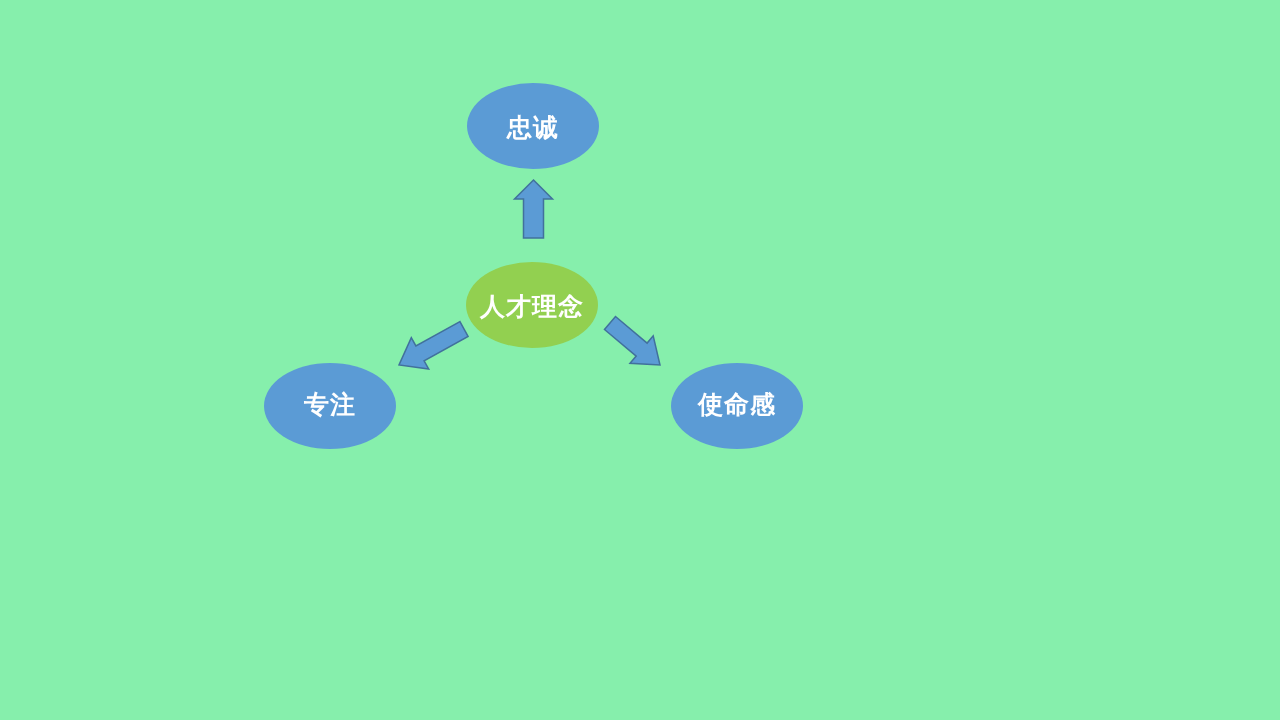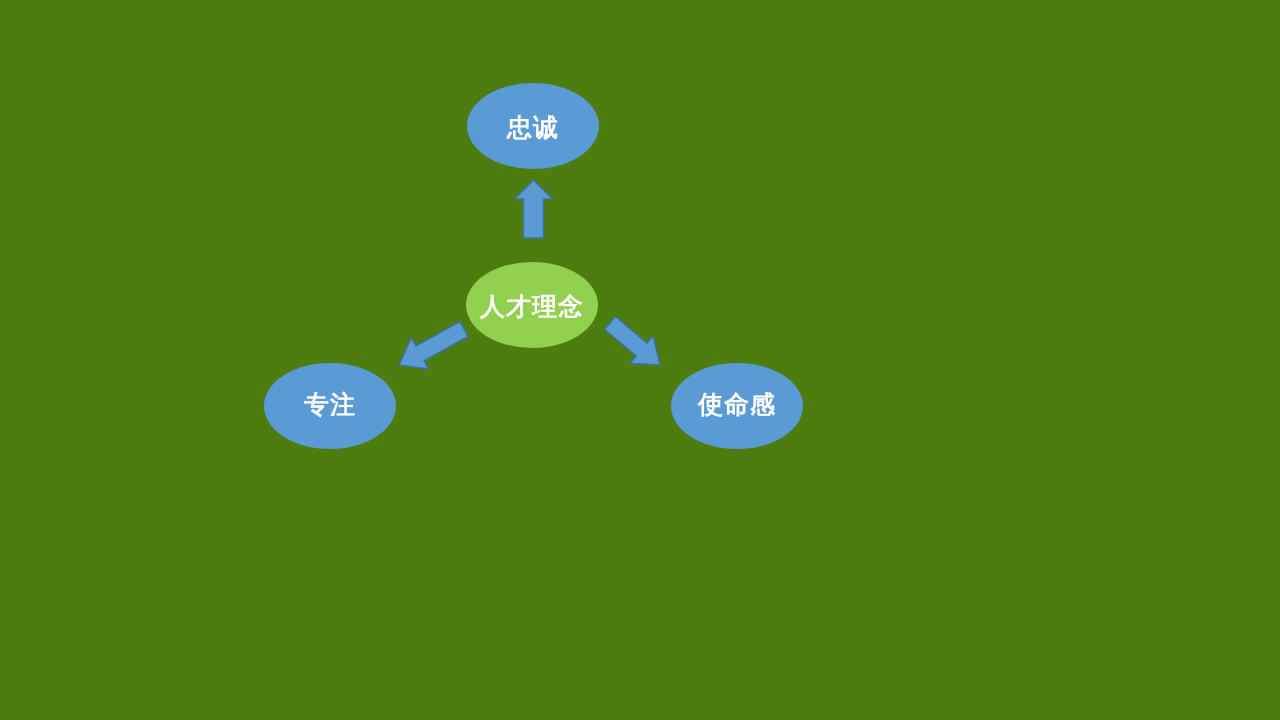--- a/index.html
+++ b/index.html
@@ -8,21 +8,21 @@
     width: 1280px;
     height: 720px;
     background: #ffffff;
     overflow: hidden;
     font-family: "Liberation Sans", sans-serif;
   }
   .slide {
     position: relative;
     width: 1280px;
     height: 720px;
-    background: #4d7c0f;
+    background: #86efac;
   }
   svg { display: block; }
   .node-label {
     font-family: "Liberation Sans", "DejaVu Sans", sans-serif;
     font-weight: bold;
     font-size: 25px;
     letter-spacing: 1px;
     text-anchor: middle;
     dominant-baseline: central;
   }

